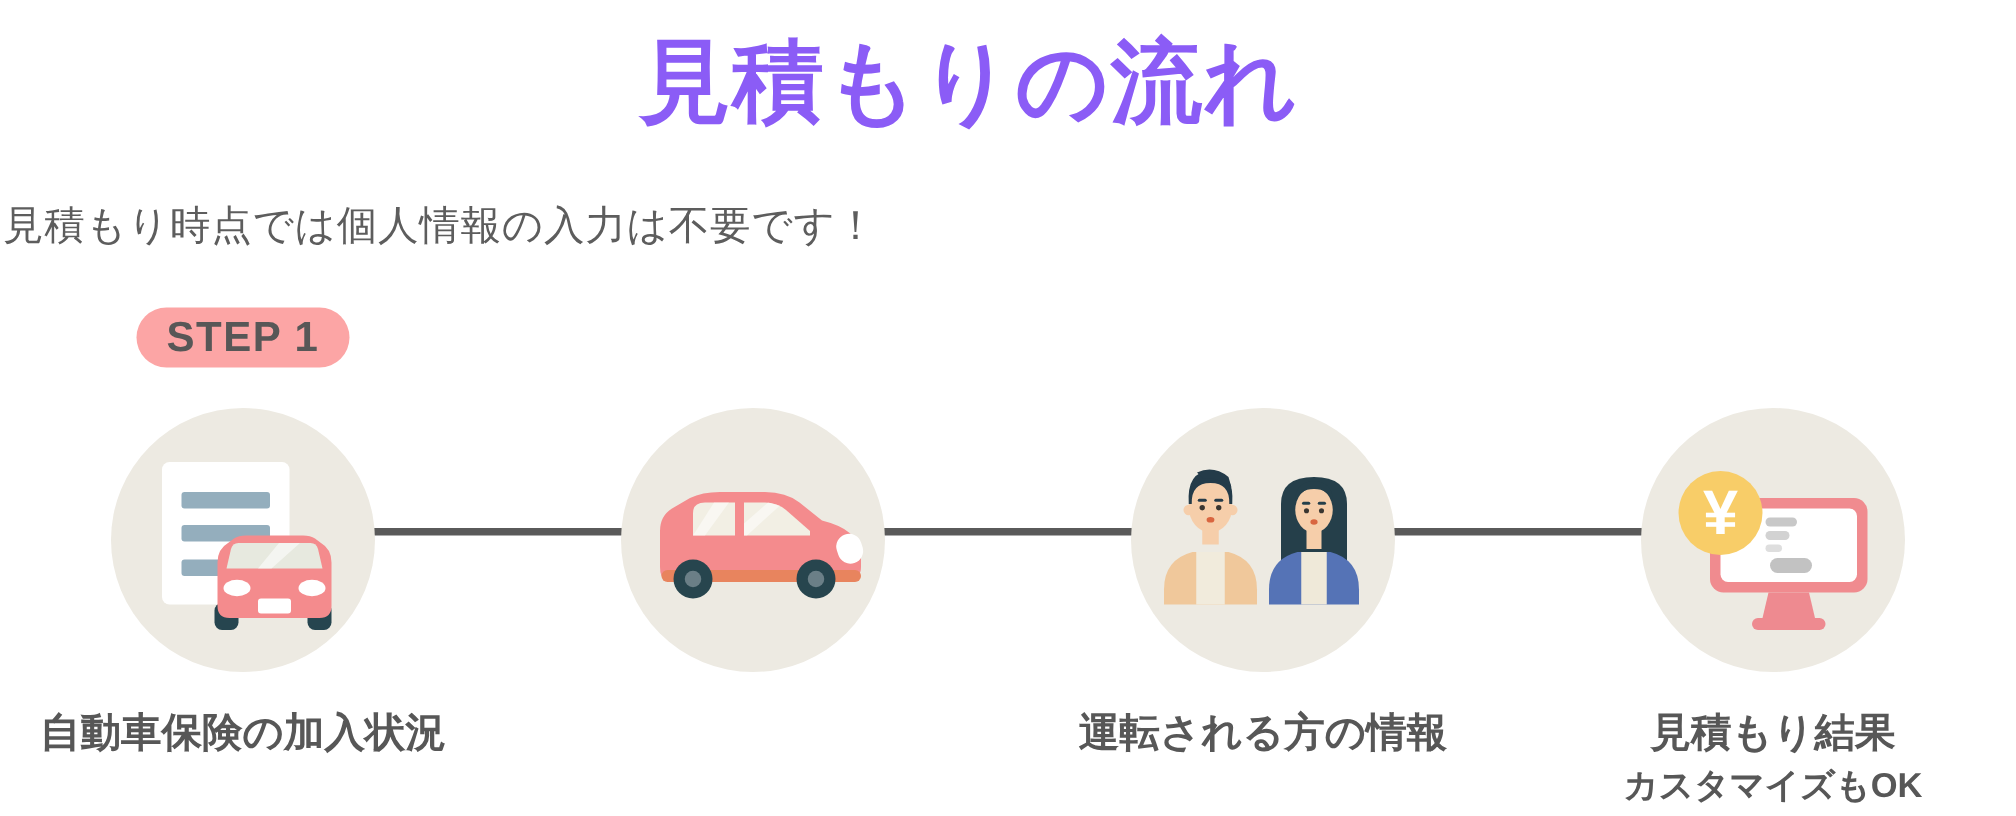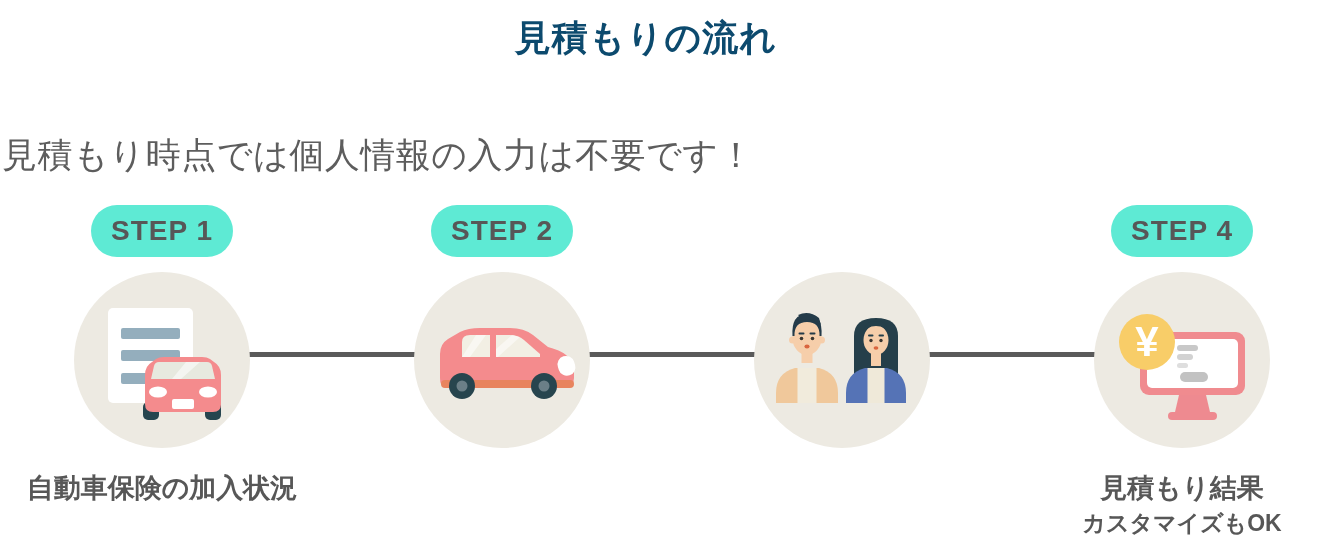--- a/index.html
+++ b/index.html
@@ -3,36 +3,36 @@
 <meta charset="utf-8">
 <style>
   * { margin:0; padding:0; box-sizing:border-box; }
   html,body { background:#ffffff; }
   body {
     width:1344px; height:544px; position:relative; overflow:hidden;
     font-family:"Liberation Sans","DejaVu Sans",sans-serif;
   }
   .title {
     position:absolute; top:14px; left:0; width:1292px; text-align:center;
-    font-size:36px; font-weight:bold; color:#0c4a6e; letter-spacing:1px;
+    font-size:61px; font-weight:bold; color:#8b5cf6; letter-spacing:1px;
   }
   .subtitle {
     position:absolute; top:132px; left:2px;
-    font-size:35px; font-weight:normal; color:#5d5d5d; letter-spacing:0.5px;
+    font-size:27px; font-weight:normal; color:#5d5d5d; letter-spacing:0.5px;
   }
   .connector {
     position:absolute; top:352px; left:162px; width:1020px; height:5px;
     background:#5A5A5A; z-index:1;
   }
   .step { position:absolute; top:0; width:340px; height:544px; z-index:2; }
   .step-1 { left:-8px; }  .step-2 { left:332px; }
   .step-3 { left:672px; } .step-4 { left:1012px; }
   .badge {
     position:absolute; top:205px; left:50%; transform:translateX(-50%);
-    width:142px; height:52px; border-radius:26px; background:#5eead4;
+    width:142px; height:40px; border-radius:26px; background:#fca5a5;
     color:#575757; font-size:28px; font-weight:bold; letter-spacing:1px;
     display:flex; align-items:center; justify-content:center;
   }
   .circle {
     position:absolute; top:272px; left:50%; transform:translateX(-50%);
     width:176px; height:176px; border-radius:50%; background:#EDEAE2;
     overflow:hidden;
   }
   .circle svg { position:absolute; left:0; top:0; width:176px; height:176px; }
   .caption {
@@ -67,21 +67,20 @@
       <path d="M112 90 L126 90 L107 107 L98 107 Z" fill="#FFFFFF" opacity="0.55"></path>
       <ellipse cx="84" cy="120" rx="9" ry="5.5" fill="#FFFFFF"></ellipse>
       <ellipse cx="134" cy="120" rx="9" ry="5.5" fill="#FFFFFF"></ellipse>
       <rect x="98" y="127" width="22" height="10" rx="2" fill="#FFFFFF"></rect>
     </svg>
   </div>
   <div class="caption">自動車保険の加入状況</div>
 </div>
 
 <div class="step step-2">
-  <div class="badge">STEP 2</div>
   <div class="circle">
     <svg viewBox="0 0 176 176">
       <path d="M30 114 Q26 114 26 106 L26 82 Q26 72 34 67 L46 60 Q54 56 66 56 L96 56 Q110 56 119 63 L134 75 Q146 78 152 83 Q160 89 160 99 L160 106 Q160 114 152 114 Z" fill="#F48B8D"></path>
       <rect x="27" y="108" width="133" height="8" rx="4" fill="#E8845E"></rect>
       <path d="M48 85 L48 70 Q48 63 56 63 L76 63 L76 85 Z" fill="#F2EFE4"></path>
       <path d="M82 85 L82 63 L96 63 Q104 63 110 68 L126 82 L126 85 Z" fill="#F2EFE4"></path>
       <path d="M62 63 L72 63 L56 85 L48 85 Z" fill="#FFFFFF" opacity="0.5"></path>
       <path d="M98 63 L106 65 L84 85 L82 85 L82 77 Z" fill="#FFFFFF" opacity="0.5"></path>
       <rect x="144" y="84" width="17" height="20" rx="8.5" fill="#FFFFFF" transform="rotate(-18 152 94)"></rect>
       <circle cx="48" cy="114" r="13" fill="#27454E"></circle>
@@ -116,24 +115,24 @@
       <rect x="117" y="81" width="10" height="13" fill="#F6CEAA"></rect>
       <path d="M92 131 L92 121 Q92 101 111 96 L133 96 Q152 101 152 121 L152 131 Z" fill="#5573B6"></path>
       <path d="M113.5 96 L130.5 96 L130.5 131 L113.5 131 Z" fill="#EFE9D9"></path>
       <rect x="114" y="62.5" width="5.5" height="2" rx="1" fill="#253F4A"></rect>
       <rect x="124.5" y="62.5" width="5.5" height="2" rx="1" fill="#253F4A"></rect>
       <circle cx="117" cy="68.5" r="1.7" fill="#3A3631"></circle>
       <circle cx="127" cy="68.5" r="1.7" fill="#3A3631"></circle>
       <ellipse cx="122" cy="76" rx="2.4" ry="1.8" fill="#D9653F"></ellipse>
     </svg>
   </div>
+  <div class="caption">運転される方の情報</div>
 </div>
 
 <div class="step step-4">
-  <div class="badge">STEP 4</div>
   <div class="circle">
     <svg viewBox="0 0 176 176">
       <rect x="46" y="60" width="105" height="63" rx="9" fill="#F08B8F"></rect>
       <rect x="53" y="67" width="91" height="49" rx="5" fill="#FFFFFF"></rect>
       <rect x="83" y="73" width="21" height="6" rx="3" fill="#C8C8C8"></rect>
       <rect x="83" y="82" width="16" height="6" rx="3" fill="#D2D2D2"></rect>
       <rect x="83" y="91" width="11" height="5" rx="2.5" fill="#DEDEDE"></rect>
       <rect x="86" y="100" width="28" height="10" rx="5" fill="#C2C2C2"></rect>
       <path d="M85 123 L112 123 L116 140 L81 140 Z" fill="#EE8A90"></path>
       <rect x="74" y="140" width="49" height="8" rx="4" fill="#EE8A90"></rect>

